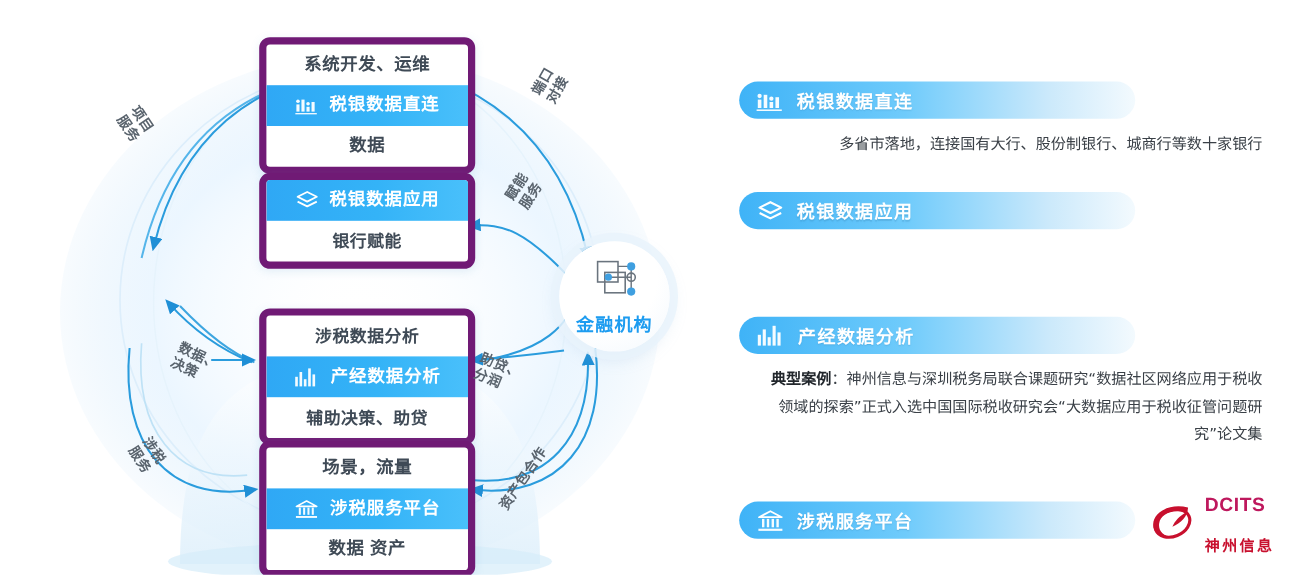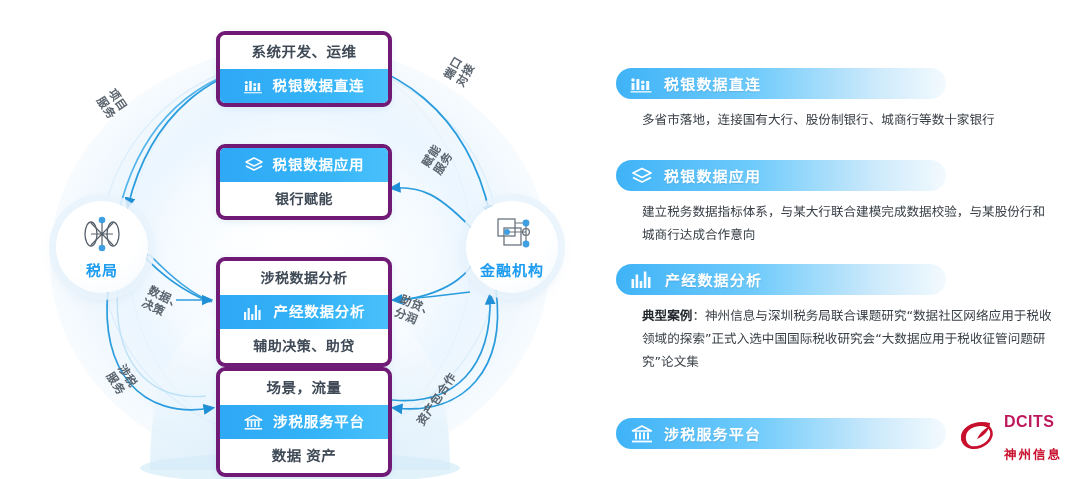--- a/index.html
+++ b/index.html
@@ -14,21 +14,21 @@
 
   
   #diagram{position:absolute;left:0;top:0;width:600px;height:479px;}
   #diagram .bgsvg{position:absolute;left:0;top:0;width:600px;height:479px;}
 
   
   .card{
     position:absolute;
     width:168px;
     background:#ffffff;
-    border:4px solid #701a75;
+    border:6px solid #701a75;
     border-radius:9px;
     box-shadow:0 2px 7px rgba(120,170,210,0.17);
     overflow:hidden;
     z-index:6;
   }
   .card .row{
     height:34px;line-height:34px;
     text-align:center;
     font-size:14.5px;font-weight:bold;
     color:#3f4a56;
@@ -91,20 +91,21 @@
   .pill .ptxt{
     font-size:15px;font-weight:bold;color:#ffffff;letter-spacing:1.2px;
     text-shadow:0 1px 1px rgba(60,140,190,.35);
   }
   .pill .pic{display:flex;align-items:center;}
   .body{
     margin-top:9px;margin-left:26px;
     font-size:12.6px;line-height:23px;color:#3a4047;
     width:410px;
     font-family:"DejaVu Sans","Liberation Sans",sans-serif;
+    text-align:right;
   }
   .body b{font-weight:bold;color:#22272c;}
 
   #sec1{top:68px;}
   #sec2{top:160px;}
   #sec3{top:264px;}
   #sec4{top:418px;}
 
   
   #logo{position:absolute;right:18px;bottom:18px;display:flex;align-items:center;gap:7px;}
@@ -159,32 +160,20 @@
 
       <path d="M108,290 C100,370 140,420 212,408" fill="none" stroke="#2a9cdd" stroke-width="1.7" marker-end="url(#ar)"></path>
       <path d="M118,286 C112,358 146,402 206,396" fill="none" stroke="#bfe2f6" stroke-width="1.4"></path>
 
       <path d="M496,290 C506,368 466,416 394,408" fill="none" stroke="#2a9cdd" stroke-width="1.7" marker-end="url(#ar)"></path>
       <path d="M392,400 C456,406 492,366 490,296" fill="none" stroke="#2a9cdd" stroke-width="1.7" marker-end="url(#ar)"></path>
 
       <path d="M404,300 C452,292 474,272 482,244" fill="none" stroke="#2a9cdd" stroke-width="1.7" marker-end="url(#ar)"></path>
     </svg>
 
-    <div class="node" id="nodeTax">
-      <span>
-        <svg width="44" height="38" viewBox="0 0 44 38">
-          <ellipse cx="11" cy="19" rx="6" ry="12" fill="none" stroke="#55606b" stroke-width="1.3"></ellipse>
-          <ellipse cx="33" cy="19" rx="6" ry="12" fill="none" stroke="#55606b" stroke-width="1.3"></ellipse>
-          <path d="M11,8 L33,30 M33,8 L11,30 M11,19 L33,19 M22,5 L22,33" stroke="#55606b" stroke-width="1.2" fill="none"></path>
-          <circle cx="22" cy="5" r="3.3" fill="#3f9fe0"></circle>
-          <circle cx="22" cy="33" r="3.3" fill="#3f9fe0"></circle>
-        </svg>
-      </span>
-      <span class="nlabel">税局</span>
-    </div>
 
     <div class="node" id="nodeFin">
       <span>
         <svg width="44" height="38" viewBox="0 0 44 38">
           <rect x="8" y="4" width="17" height="17" fill="none" stroke="#6a747e" stroke-width="1.3"></rect>
           <rect x="14" y="13" width="17" height="17" fill="none" stroke="#6a747e" stroke-width="1.3"></rect>
           <path d="M25,8 L36,8 L36,30 M17,17 L36,17" stroke="#6a747e" stroke-width="1.2" fill="none"></path>
           <circle cx="36" cy="8" r="3.4" fill="#3f9fe0"></circle>
           <circle cx="36" cy="17" r="3.4" fill="none" stroke="#6a747e" stroke-width="1.3"></circle>
           <circle cx="36" cy="29" r="3.4" fill="#3f9fe0"></circle>
@@ -203,20 +192,21 @@
             <rect x="5.2" y="3" width="2.6" height="10" fill="#ffffff" opacity=".95"></rect>
             <rect x="9.4" y="9" width="2.6" height="4" fill="#ffffff" opacity=".95"></rect>
             <rect x="13.6" y="5" width="2.6" height="8" fill="#ffffff" opacity=".95"></rect>
             <circle cx="2.3" cy="4.4" r="1.5" fill="#ffffff" opacity=".95"></circle>
             <circle cx="10.7" cy="6.4" r="1.5" fill="#ffffff" opacity=".95"></circle>
             <rect x="0" y="14.2" width="18" height="1.1" fill="#ffffff" opacity=".95"></rect>
           </svg>
         </span>
         <span class="txt">税银数据直连</span>
       </div>
+      <div class="row">数据</div>
     </div>
 
     <div class="card" id="card2">
       <div class="row hl">
         <span class="ic">
           <svg width="20" height="18" viewBox="0 0 20 18">
             <path d="M10,2 L18,6 L10,10 L2,6 Z" fill="none" stroke="#ffffff" stroke-width="1.5" stroke-linejoin="round"></path>
             <path d="M2,10 L10,14 L18,10" fill="none" stroke="#ffffff" stroke-width="1.5" stroke-linejoin="round"></path>
           </svg>
         </span>
@@ -301,23 +291,20 @@
     <div class="sec" id="sec2">
       <div class="pill">
         <span class="pic">
           <svg width="24" height="20" viewBox="0 0 24 20">
             <path d="M12,2.5 L21,7 L12,11.5 L3,7 Z" fill="none" stroke="#ffffff" stroke-width="1.8" stroke-linejoin="round"></path>
             <path d="M3,11.5 L12,16 L21,11.5" fill="none" stroke="#ffffff" stroke-width="1.8" stroke-linejoin="round"></path>
           </svg>
         </span>
         <span class="ptxt">税银数据应用</span>
       </div>
-      <div class="body">
-        <span>建立税务数据指标体系，与某大行联合建模完成数据校验，与某股份行和城商行达成合作意向</span>
-      </div>
     </div>
 
     <div class="sec" id="sec3">
       <div class="pill">
         <span class="pic">
           <svg width="25" height="19" viewBox="0 0 25 19">
             <rect x="1.5" y="9" width="2.6" height="9" fill="#ffffff" opacity=".95"></rect>
             <rect x="5.6" y="4.5" width="2.6" height="13.5" fill="#ffffff" opacity=".95"></rect>
             <rect x="9.7" y="11" width="2.6" height="7" fill="#ffffff" opacity=".95"></rect>
             <rect x="13.8" y="1.5" width="2.6" height="16.5" fill="#ffffff" opacity=".95"></rect>

